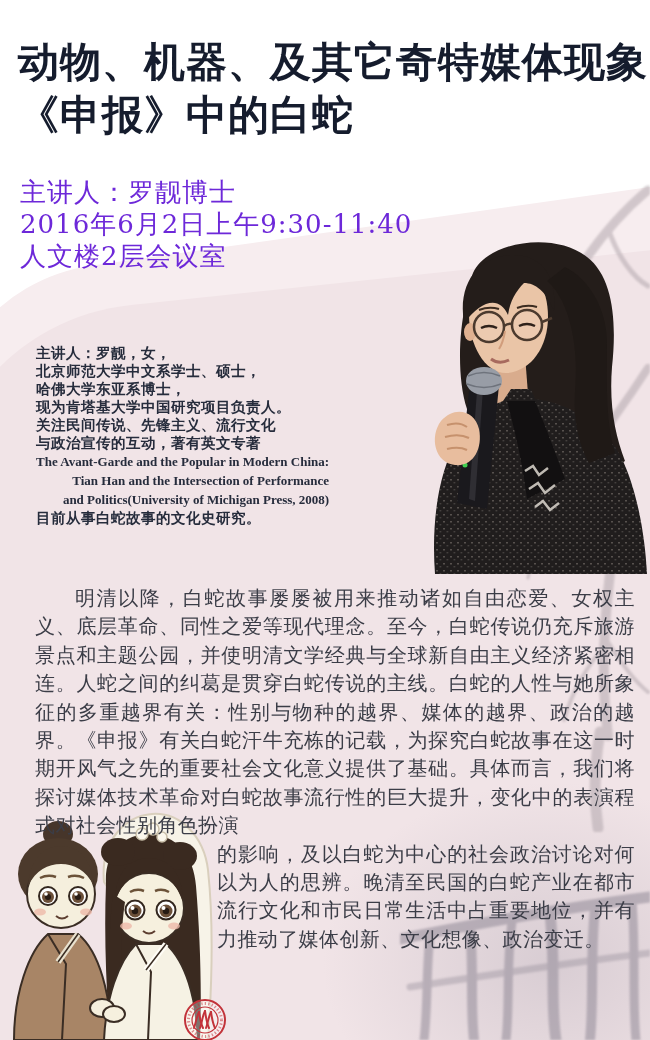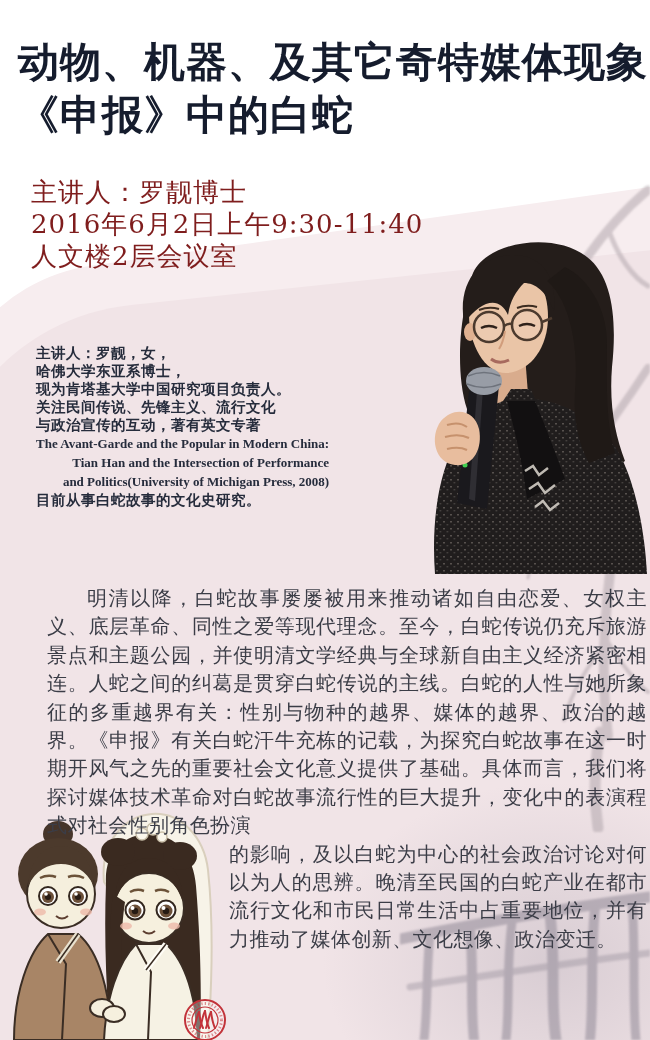--- a/index.html
+++ b/index.html
@@ -25,33 +25,32 @@
   }
   .branches{position:absolute;left:356px;top:172px;z-index:2;opacity:0.55;filter:blur(1.1px);}
   .fence{position:absolute;left:400px;top:875px;z-index:2;opacity:0.5;filter:blur(0.8px);}
   
   .title{
     position:absolute;left:18px;top:36px;z-index:5;
     font-weight:bold;font-size:41px;line-height:53px;letter-spacing:1px;
     color:#151c2d;white-space:nowrap;
   }
   .event-info{
-    position:absolute;left:31px;top:176px;z-index:5;
-    font-size:26px;line-height:32px;letter-spacing:1px;color:#7f1d1d;white-space:nowrap;
+    position:absolute;left:20px;top:176px;z-index:5;
+    font-size:26px;line-height:32px;letter-spacing:1px;color:#6d28d9;white-space:nowrap;
   }
   .bio{
     position:absolute;left:36px;top:344px;z-index:5;color:#262c3c;white-space:nowrap;
   }
   .bio-zh{font-size:14.5px;line-height:18px;font-weight:bold;letter-spacing:0.5px;}
   .bio-en{font-family:Liberation Serif, serif;font-size:13px;line-height:19px;font-weight:bold;text-align:right;}
   .abstract{
     position:absolute;left:35px;top:584px;width:600px;z-index:5;
     font-size:20px;line-height:28.4px;letter-spacing:0.4px;color:#3b3d47;
     text-align:justify;
-    margin-left:12px;
   }
   .abstract-p1{text-indent:2em;margin:0;}
   .abstract-p2{margin:0 0 0 182px;width:418px;}
   .photo{position:absolute;left:407px;top:239px;z-index:3;}
   .cartoon{position:absolute;left:-2px;top:812px;z-index:4;}
   .footer-text{
     position:absolute;left:236px;top:1006px;z-index:5;
     font-size:16px;letter-spacing:1.5px;color:#6e6569;white-space:nowrap;
   }
   .seal{position:absolute;left:183px;top:998px;z-index:5;}
@@ -100,20 +99,21 @@
   </div>
 
   <div class="event-info">
     <div>主讲人：罗靓博士</div>
     <div>2016年6月2日上午9:30-11:40</div>
     <div>人文楼2层会议室</div>
   </div>
 
   <div class="bio">
     <div class="bio-zh">主讲人：罗靓，女，</div>
+    <div class="bio-zh">北京师范大学中文系学士、硕士，</div>
     <div class="bio-zh">哈佛大学东亚系博士，</div>
     <div class="bio-zh">现为肯塔基大学中国研究项目负责人。</div>
     <div class="bio-zh">关注民间传说、先锋主义、流行文化</div>
     <div class="bio-zh">与政治宣传的互动，著有英文专著</div>
     <div class="bio-en">The Avant-Garde and the Popular in Modern China:</div>
     <div class="bio-en">Tian Han and the Intersection of Performance</div>
     <div class="bio-en">and Politics(University of Michigan Press, 2008)</div>
     <div class="bio-zh">目前从事白蛇故事的文化史研究。</div>
   </div>
 

